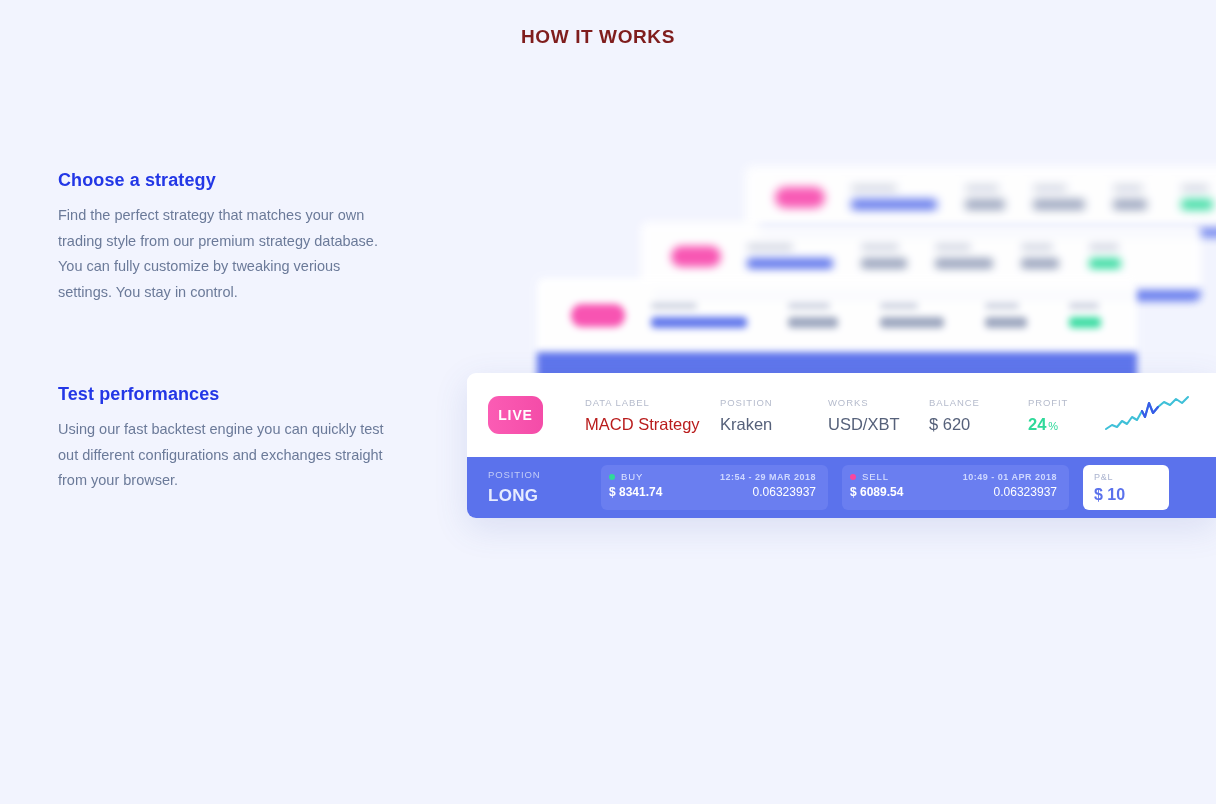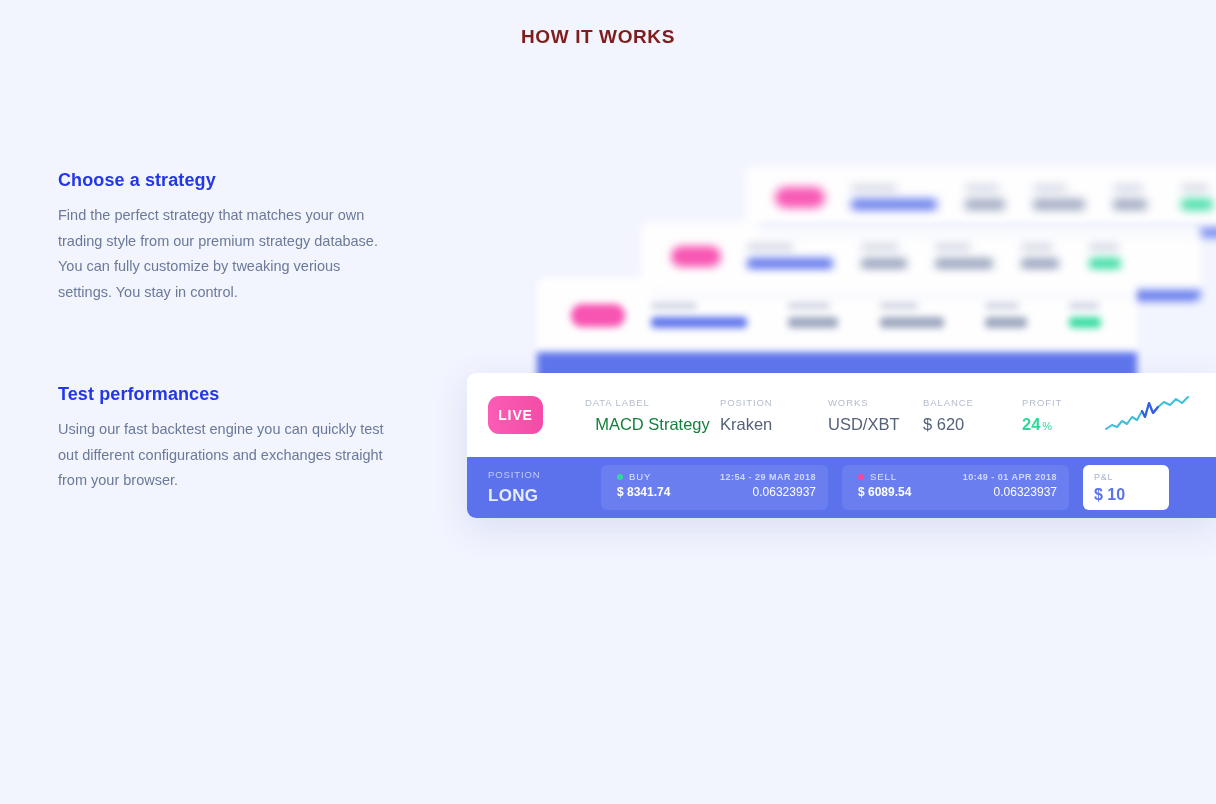--- a/index.html
+++ b/index.html
@@ -177,30 +177,30 @@
     font-size: 9.5px;
     letter-spacing: 0.9px;
     color: #b5bbcc;
     margin-bottom: 7px;
     font-weight: normal;
   }
   .field-value {
     font-size: 16.5px;
     color: #56617a;
   }
-  .field-value.accent { color: #15803d; text-align: center; }
+  .field-value.accent { color: #b91c1c; }
   .field-value.profit { color: #2fd99a; font-weight: bold; }
   .field-value.profit .pct {
     font-size: 11px; font-weight: normal; margin-left: 2px;
   }
 
   .f-datalabel { margin-left: 42px; width: 135px; }
   .f-exchange  { margin-left: 0;  width: 108px; }
   .f-market    { margin-left: 0;  width: 95px; }
-  .f-balance   { margin-left: 0;  width: 99px; }
+  .f-balance   { margin-left: 6px;  width: 99px; }
   .f-profit    { margin-left: 0;  width: 95px; }
 
   .sparkline {
     position: absolute;
     right: 0;
     top: 18px;
     width: 112px;
     height: 48px;
     display: flex;
     align-items: center;
@@ -225,21 +225,21 @@
     font-size: 17px; font-weight: bold; color: #e7ecff;
     letter-spacing: 0.3px;
   }
 
   .trade-box {
     width: 227px;
     height: 45px;
     background: #6a7ef0;
     border-radius: 6px;
     margin-right: 14px;
-    padding: 6px 12px 0 16px;
+    padding: 6px 12px 0 8px;
     flex: 0 0 auto;
   }
   .trade-top {
     display: flex; align-items: center; justify-content: space-between;
     margin-bottom: 3px;
   }
   .trade-side {
     display: flex; align-items: center;
     font-size: 9.5px; letter-spacing: 0.9px; color: #dfe5ff;
   }

